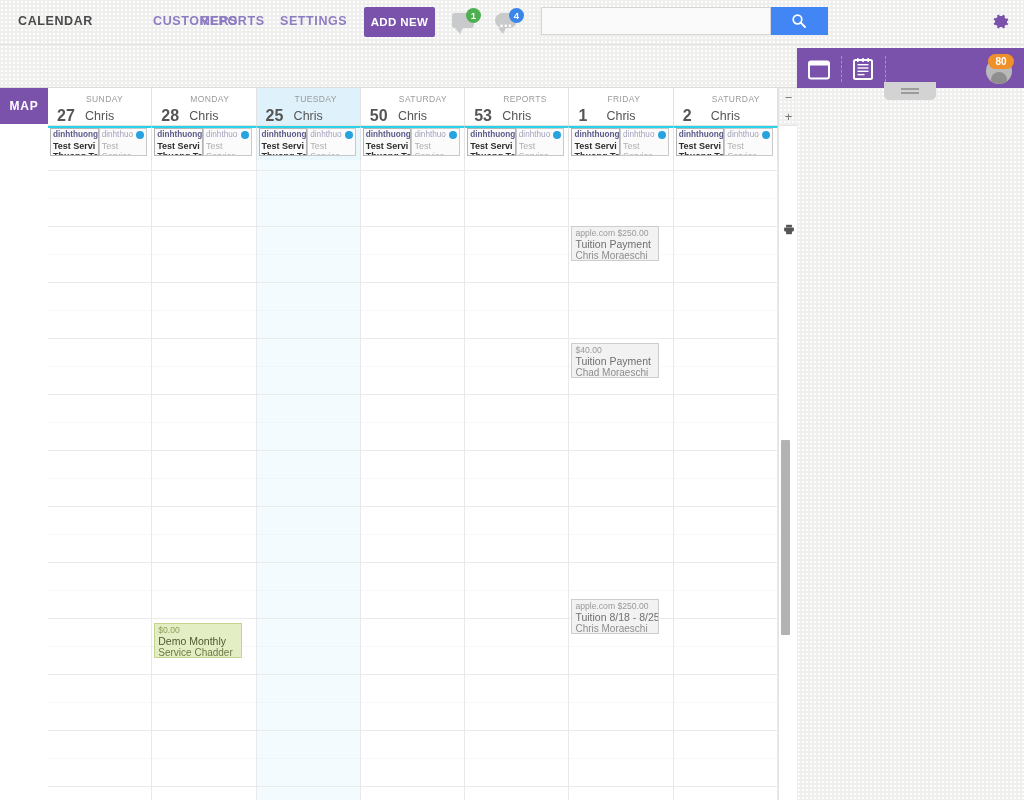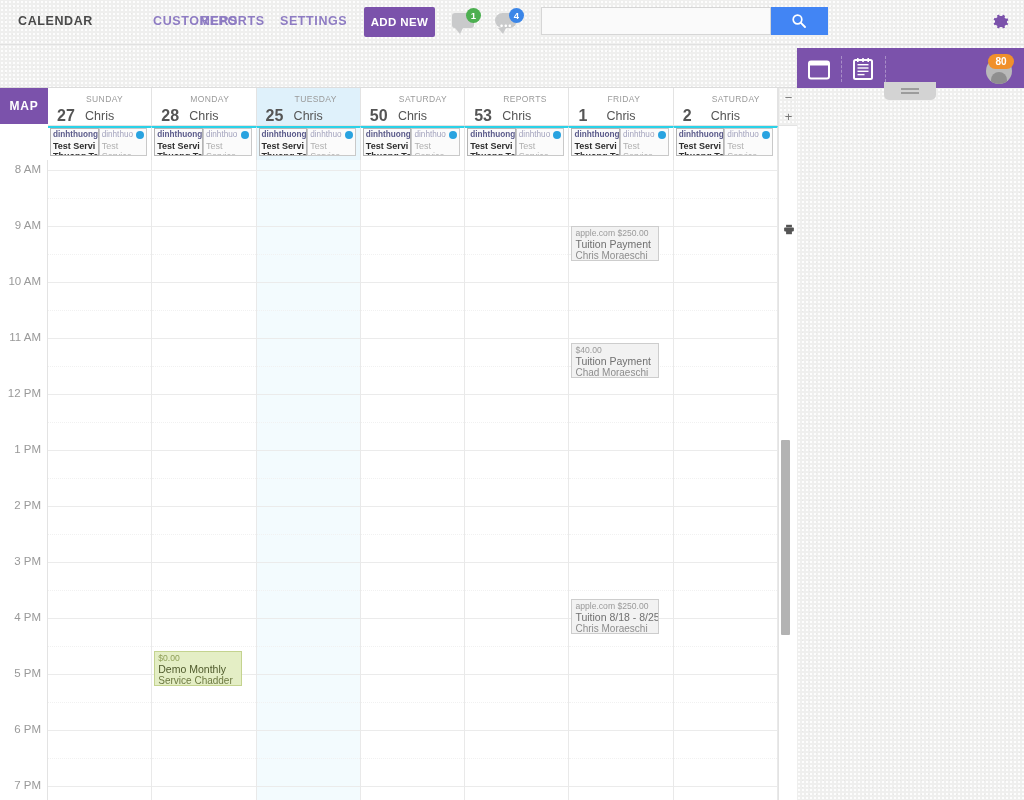--- a/index.html
+++ b/index.html
@@ -214,21 +214,21 @@
     background:#fff;
   }
   .daycol.today{background:#f3fbfe;}
   .hrline{position:absolute;left:0;right:0;height:0;border-top:1px solid #ebebeb;}
   .halfline{position:absolute;left:0;right:0;height:0;border-top:1px dotted #f1f1f1;}
   .evt{
     position:absolute;box-sizing:border-box;border:1px solid #cdcdcd;
     overflow:hidden;padding:1px 3px 0 3px;line-height:11px;
   }
   .evt.gray{background:#f2f2f2;}
-  .evt.green{background:#e4eec5;border-color:#c4d38f;margin-top:28px;}
+  .evt.green{background:#e4eec5;border-color:#c4d38f;}
   .evt .e1{font-size:8.6px;color:#9a9a9a;white-space:nowrap;}
   .evt .e2{font-size:10.5px;color:#707070;white-space:nowrap;}
   .evt .e3{font-size:10px;color:#8d8d8d;white-space:nowrap;}
   .evt.green .e1{color:#90a05a;}
   .evt.green .e2{color:#4f5a2c;}
   .evt.green .e3{color:#6d7a42;}
 
   #gridscroll{
     position:absolute;left:780px;top:0;width:12px;height:640px;background:transparent;
   }
@@ -528,34 +528,20 @@
     </div>
 
   <div id="rightrail"></div>
   <svg id="printer-mini" width="12" height="11" viewBox="0 0 14 14">
     <rect x="3.3" y="1" width="7.4" height="3.2" fill="#555"></rect>
     <rect x="0.8" y="4.4" width="12.4" height="5" rx="1" fill="#555"></rect>
     <rect x="3.3" y="8.6" width="7.4" height="4.4" fill="#555"></rect>
   </svg>
 
   <div id="gridwrap">
-    <div id="timegutter">
-        <div class="tlabel" style="top: 3px;">8 AM</div>
-        <div class="tlabel" style="top: 59px;">9 AM</div>
-        <div class="tlabel" style="top: 115px;">10 AM</div>
-        <div class="tlabel" style="top: 171px;">11 AM</div>
-        <div class="tlabel" style="top: 227px;">12 PM</div>
-        <div class="tlabel" style="top: 283px;">1 PM</div>
-        <div class="tlabel" style="top: 339px;">2 PM</div>
-        <div class="tlabel" style="top: 395px;">3 PM</div>
-        <div class="tlabel" style="top: 451px;">4 PM</div>
-        <div class="tlabel" style="top: 507px;">5 PM</div>
-        <div class="tlabel" style="top: 563px;">6 PM</div>
-        <div class="tlabel" style="top: 619px;">7 PM</div>
-      </div>
     <div id="daygrid">
         <div class="daycol">
           <div class="hrline" style="top: 10px;"></div>
           <div class="halfline" style="top: 38px;"></div>
           <div class="hrline" style="top: 66px;"></div>
           <div class="halfline" style="top: 94px;"></div>
           <div class="hrline" style="top: 122px;"></div>
           <div class="halfline" style="top: 150px;"></div>
           <div class="hrline" style="top: 178px;"></div>
           <div class="halfline" style="top: 206px;"></div>

